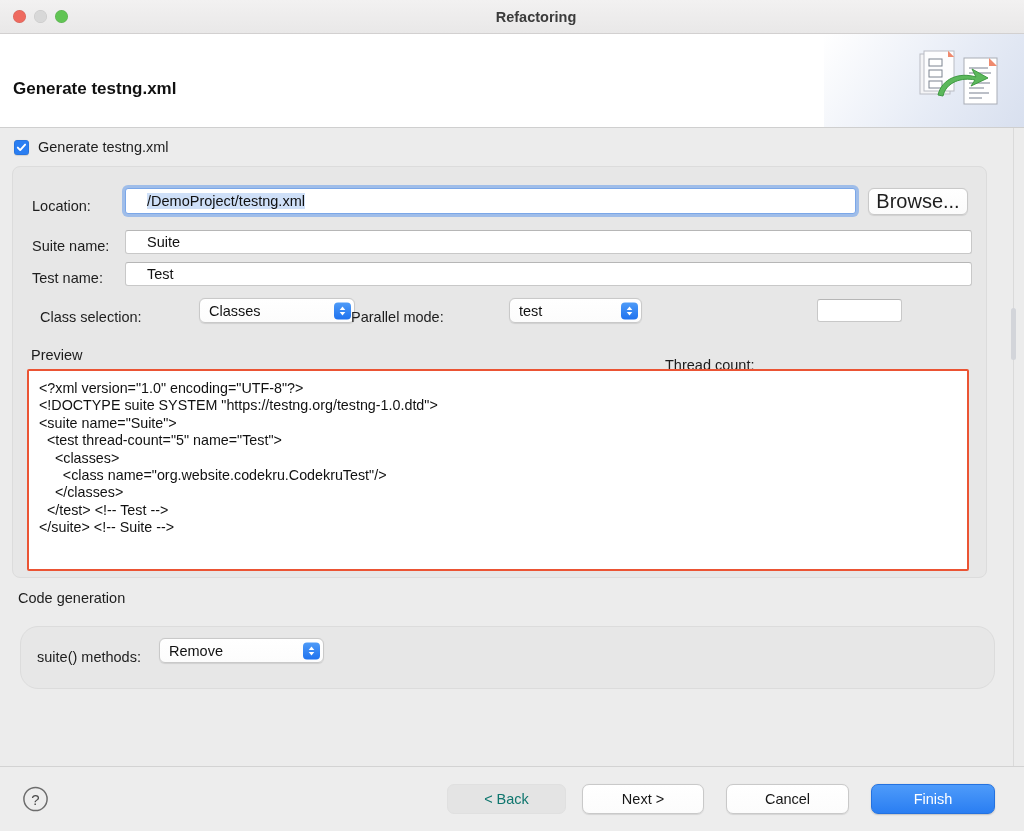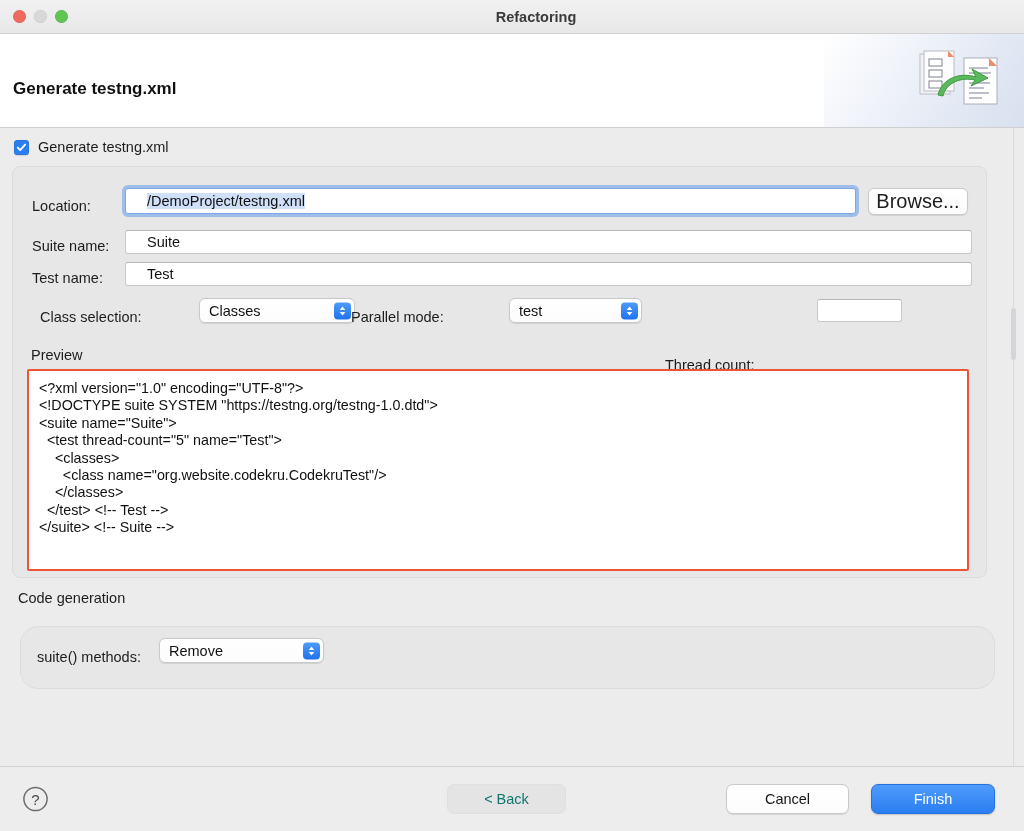--- a/index.html
+++ b/index.html
@@ -366,17 +366,18 @@
 
   <div class="footer">
     <div class="help-btn">
       <svg width="27" height="27" viewBox="0 0 27 27">
         <circle cx="13.5" cy="13.5" r="11.6" fill="none" stroke="#6d6d6d" stroke-width="1.5"></circle>
         <text x="13.5" y="19" text-anchor="middle" font-family="'Liberation Sans', sans-serif" font-size="15" fill="#4a4a4a">?</text>
       </svg>
     </div>
 
     <div class="btn std disabled" style="left:447px; width:119px;">&lt; Back</div>
+    <div class="btn std" style="left:582px; width:122px;">Next &gt;</div>
     <div class="btn std" style="left:726px; width:123px;">Cancel</div>
     <div class="btn primary" style="left:871px; width:124px;">Finish</div>
   </div>
 
 </div>
 
 </body></html>

